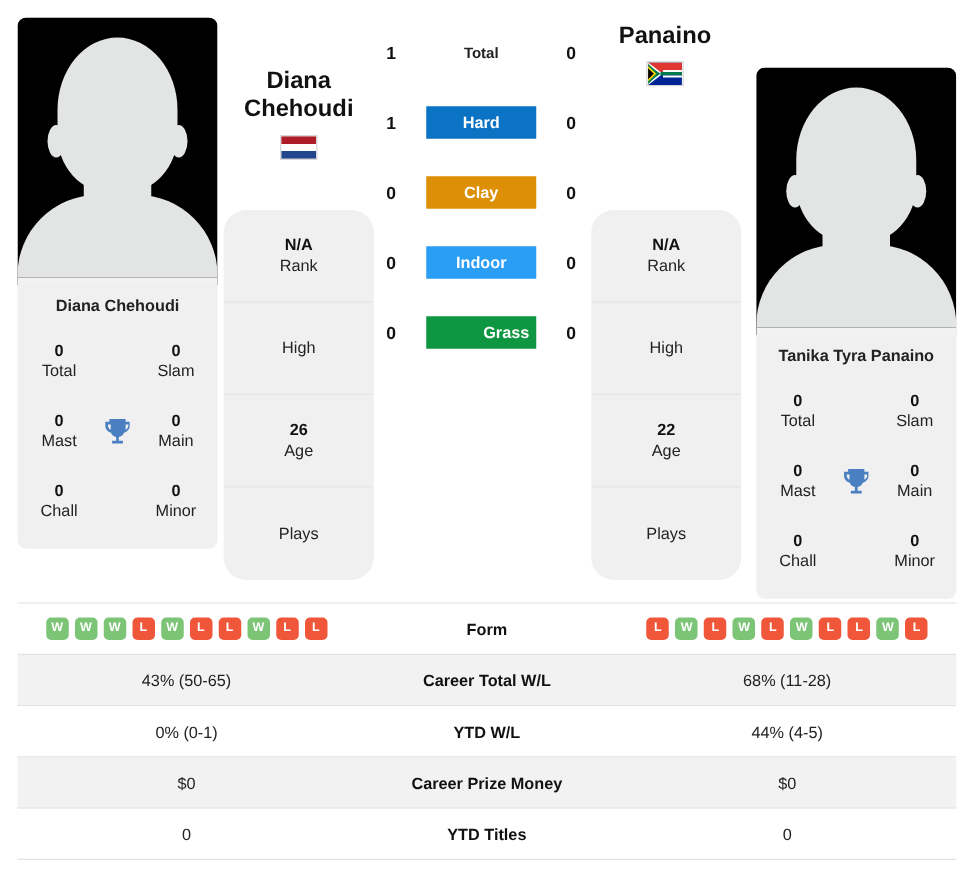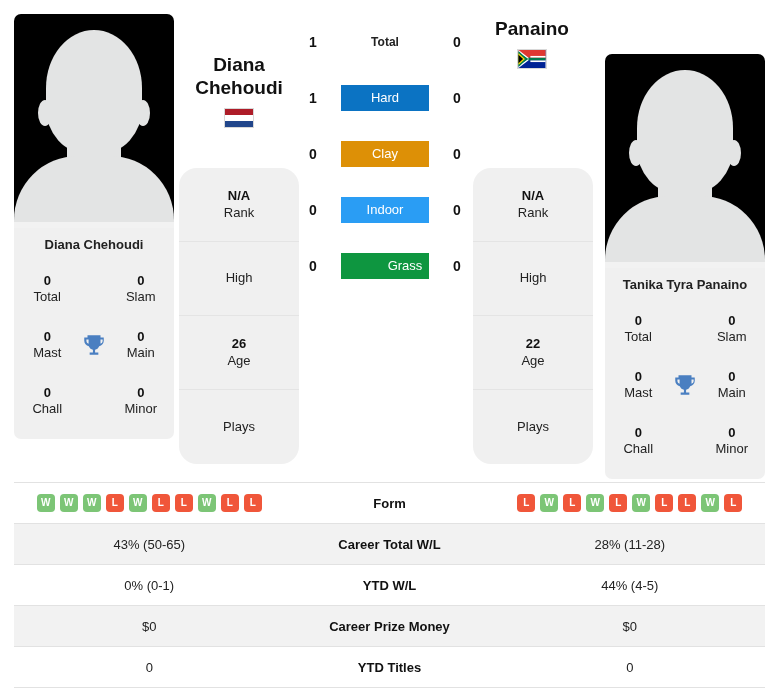--- a/index.html
+++ b/index.html
@@ -187,21 +187,21 @@
     font-size: 14px;
     font-weight: bold;
     color: #111;
   }
   .badge {
     width: 88px;
     height: 26px;
     line-height: 26px;
     text-align: center;
     font-size: 13px;
-    font-weight: normal;
+    font-weight: bold;
     color: #ffffff;
   }
   .badge.plain {
     background: transparent;
     color: #222;
     font-size: 12px;
     font-weight: bold;
   }
 
   
@@ -484,21 +484,21 @@
             <div class="fb" style="background: rgb(240, 86, 58);">L</div>
             <div class="fb" style="background: rgb(124, 197, 118);">W</div>
             <div class="fb" style="background: rgb(240, 86, 58);">L</div>
           </div>
       </div>
     </div>
 
     <div class="st-row shaded">
       <div class="st-left">43% (50-65)</div>
       <div class="st-mid">Career Total W/L</div>
-      <div class="st-right">28% (11-28)</div>
+      <div class="st-right">68% (11-28)</div>
     </div>
 
     <div class="st-row plain">
       <div class="st-left">0% (0-1)</div>
       <div class="st-mid">YTD W/L</div>
       <div class="st-right">44% (4-5)</div>
     </div>
 
     <div class="st-row shaded">
       <div class="st-left">$0</div>

